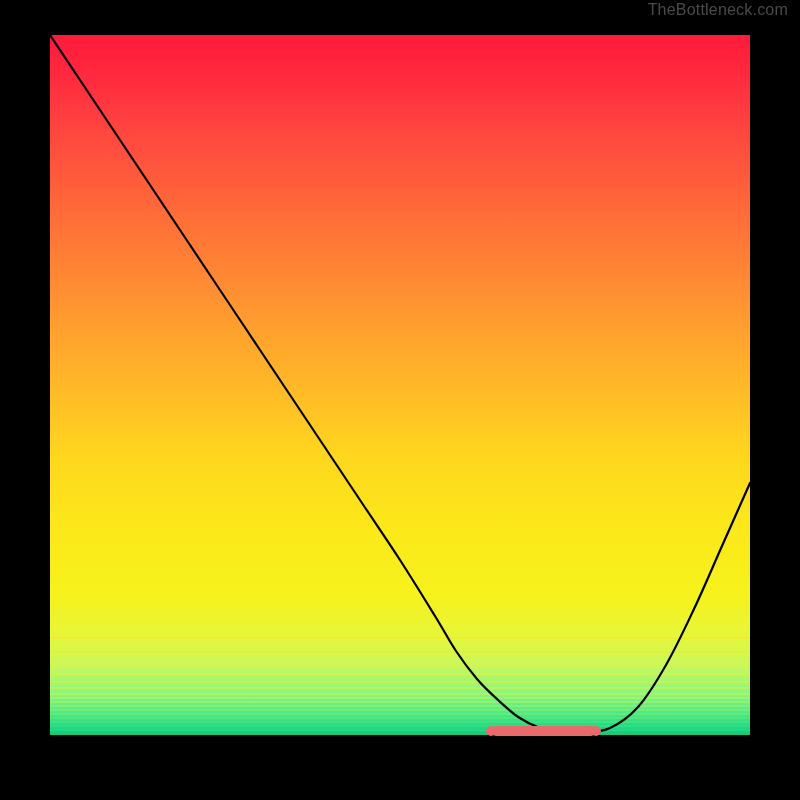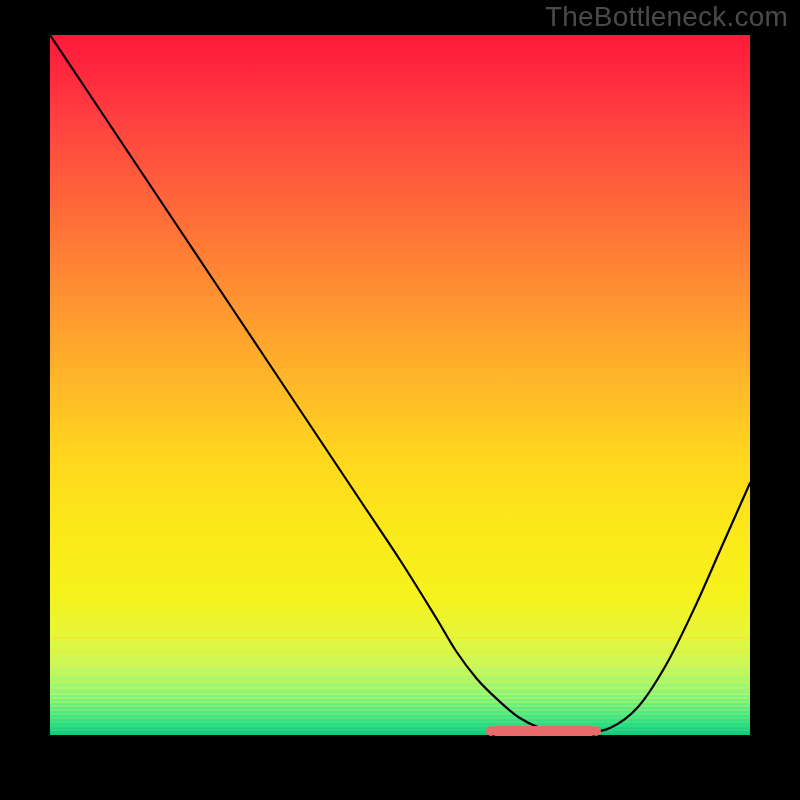--- a/index.html
+++ b/index.html
@@ -1,18 +1,18 @@
 <!DOCTYPE html>
 <html><head>
 <meta charset="utf-8">
 <style>
   * { margin: 0; padding: 0; box-sizing: border-box; }
   html, body { width: 800px; height: 800px; background: #000; font-family: Arial, sans-serif; overflow: hidden; }
   .container { position: relative; width: 800px; height: 800px; background: #000; }
-  .watermark { position: absolute; top: 1px; right: 12px; color: #4a4a4a; font-size: 28px; font-weight: 500; letter-spacing: 0.2px; }
+  .watermark { position: absolute; top: 1px; right: 12px; color: #4a4a4a; font-size: 16px; font-weight: 500; letter-spacing: 0.2px; }
   .plot-area { position: absolute; left: 50px; top: 35px; width: 700px; height: 700px; }
   .gradient-bg { position: absolute; inset: 0; background: linear-gradient(to bottom,
       #ff1a3a 0%,
       #ff2a3e 6%,
       #ff4040 12%,
       #ff5a3c 20%,
       #ff7a36 30%,
       #ff9a30 40%,
       #ffb828 50%,
       #ffd61e 60%,

